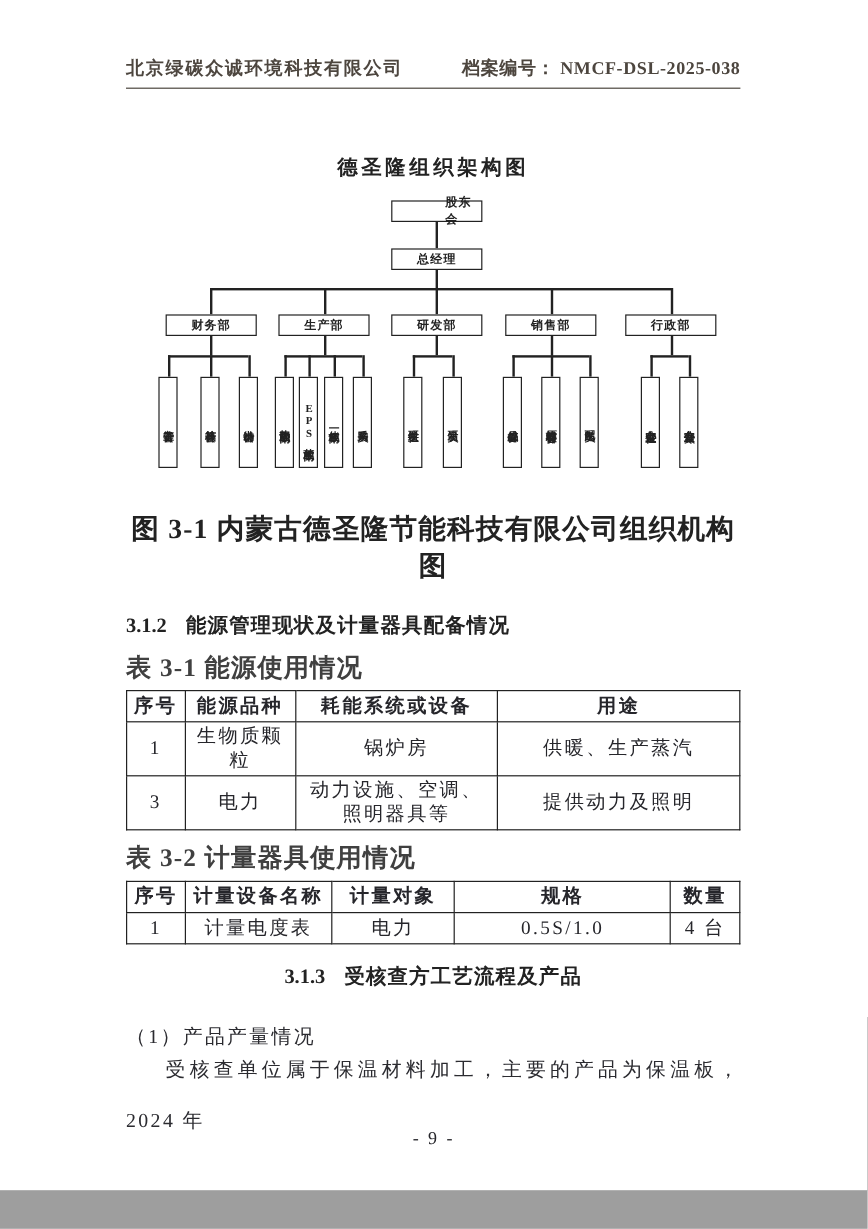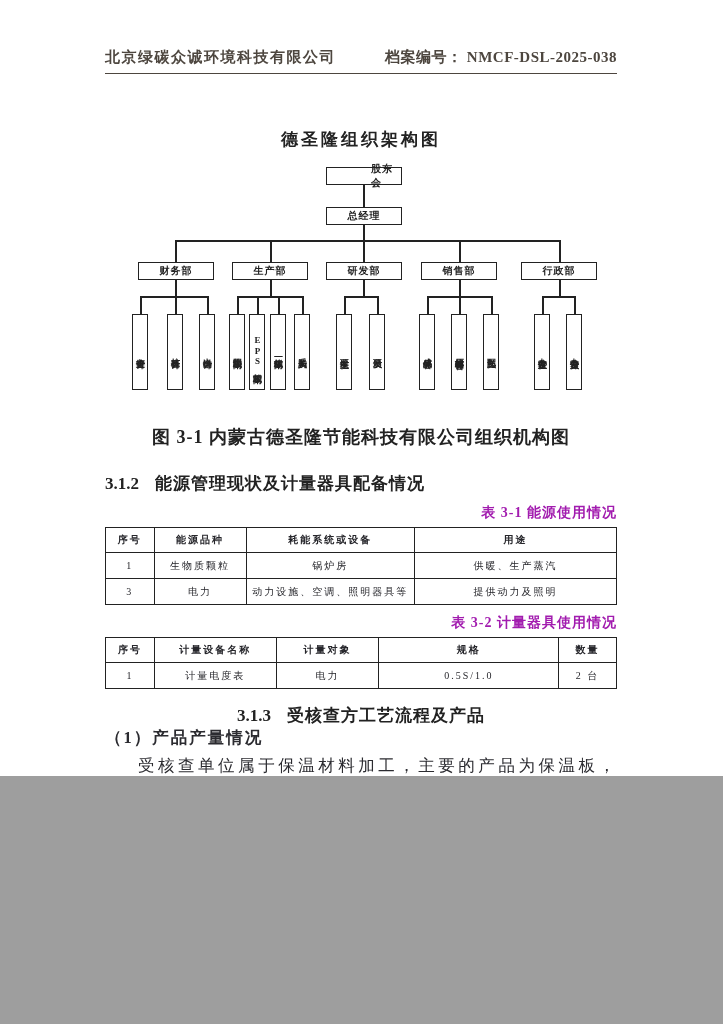--- a/index.html
+++ b/index.html
@@ -1,19 +1,19 @@
 <!DOCTYPE html>
 <html><head>
 <meta charset="utf-8">
 <style>
   * { margin:0; padding:0; box-sizing:border-box; }
   html,body { background:#9e9e9e; }
   .page {
     position:relative;
-    width:723px; height:776px;
+    width:723px; height:992px;
     margin:0 auto;
     background:#ffffff;
     font-family:"Liberation Serif","DejaVu Serif",serif;
     color:#26262b;
     overflow:hidden;
   }
   .content { padding:48px 106px 0 105px; }
 
   
   .doc-header {
@@ -43,44 +43,44 @@
     display:flex; align-items:center; justify-content:center;
     writing-mode:vertical-rl; text-orientation:upright;
     font-size:9px; font-weight:bold; color:#222; line-height:1;
     letter-spacing:0.5px;
   }
   .vline { position:absolute; width:1.5px; background:#222; }
   .hline { position:absolute; height:1.5px; background:#222; }
 
   .fig-caption {
     margin-top:28px; text-align:center;
-    font-size:18px; font-weight:bold; letter-spacing:1px; color:#222;
+    font-size:23px; font-weight:bold; letter-spacing:1px; color:#222;
   }
 
   .sec-heading { margin-top:23px; font-size:17px; font-weight:bold; color:#222; letter-spacing:1px; }
   .sec-heading .sec-num { margin-right:16px; letter-spacing:0; }
 
   .para {
     margin-top:11px;
     font-size:16.5px; line-height:42px; letter-spacing:2px;
     text-align:justify; text-indent:2em; color:#2b2b30;
   }
 
   .tbl-title {
-    margin-top:9px; text-align:right;
-    font-size:14px; font-weight:bold; letter-spacing:1px; color:#a21caf;
+    margin-top:9px; text-align:left;
+    font-size:21px; font-weight:bold; letter-spacing:1px; color:#404040;
   }
   table { width:100%; border-collapse:collapse; margin-top:5px; table-layout:fixed; }
   th, td {
     border:1.2px solid #222; text-align:center; vertical-align:middle;
-    font-size:10px; color:#26262b; letter-spacing:2px; padding:2px 4px;
+    font-size:16px; color:#26262b; letter-spacing:2px; padding:2px 4px;
   }
   th { font-weight:bold; height:25px; }
   td { height:26px; line-height:20px; }
-  .plain-line { margin-top:0; font-size:16.5px; letter-spacing:2px; color:#2b2b30;font-weight:bold; }
+  .plain-line { margin-top:28px; font-size:16.5px; letter-spacing:2px; color:#2b2b30; }
 
   .page-number {
     position:absolute; left:0; right:0; top:941px;
     text-align:center; font-size:15px; color:#26262b; letter-spacing:2px;
   }
 </style>
 </head>
 <body>
 
 <div class="page">
@@ -212,21 +212,21 @@
           <th>规格</th>
           <th>数量</th>
         </tr>
       </thead>
       <tbody>
         <tr>
           <td>1</td>
           <td>计量电度表</td>
           <td>电力</td>
           <td>0.5S/1.0</td>
-          <td>2 台</td>
+          <td>4 台</td>
         </tr>
       </tbody>
     </table>
 
     <div class="sec-heading" style="margin-top:15px;text-align:center;">
       <span class="sec-num">3.1.3</span><span>受核查方工艺流程及产品</span>
     </div>
 
     <div class="plain-line">（1）产品产量情况</div>
 

